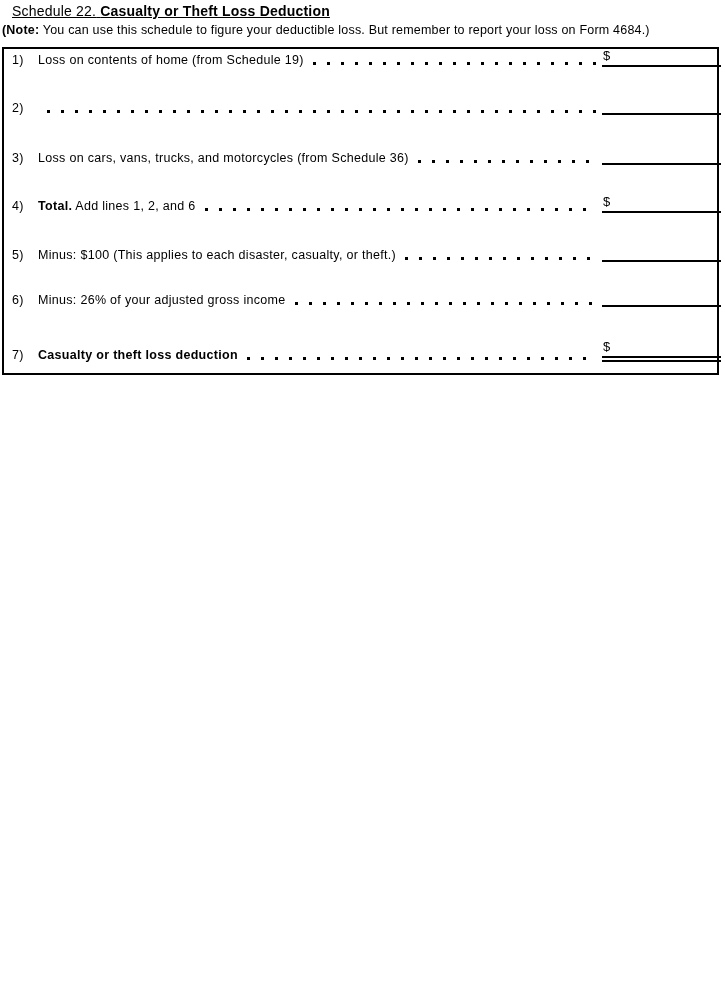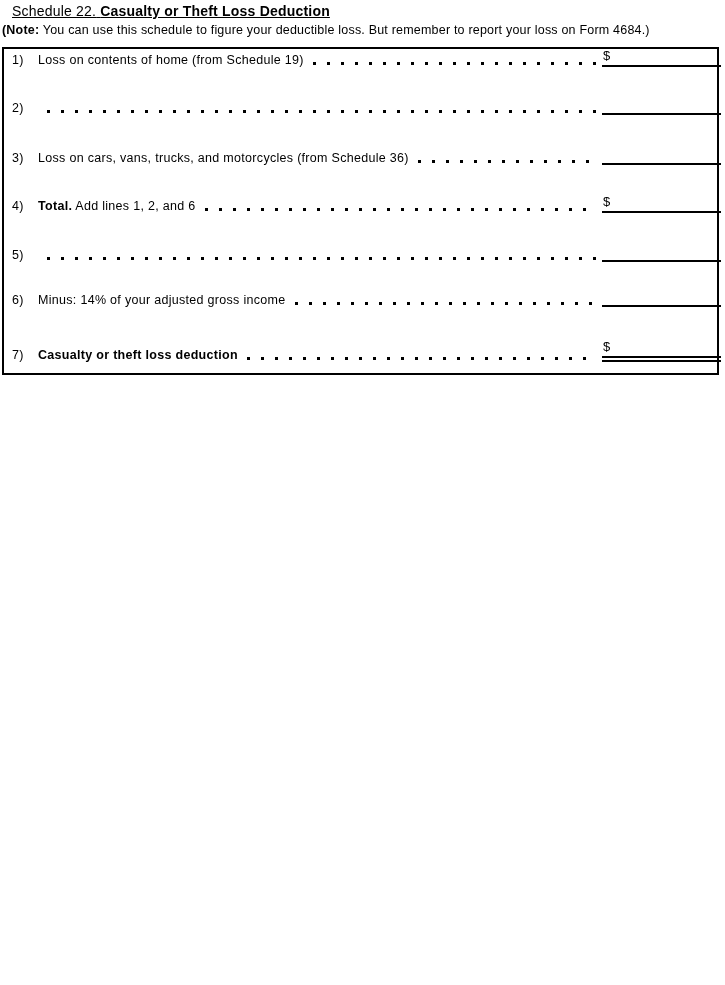--- a/index.html
+++ b/index.html
@@ -145,30 +145,31 @@
     <span class="row-label"><span class="bold">Total.</span><span> Add lines 1, 2, and 6</span></span>
     <span class="leader"></span>
     <span class="amount-line">
       <span class="dollar">$</span>
       <span class="amount-value"></span>
     </span>
   </div>
 
   <div class="form-row">
     <span class="row-num">5)</span>
+    <span class="row-label"><span class="bold"></span><span>Minus: $100 (This applies to each disaster, casualty, or theft.)</span></span>
     <span class="leader"></span>
     <span class="amount-line">
       <span class="dollar"></span>
       <span class="amount-value"></span>
     </span>
   </div>
 
   <div class="form-row">
     <span class="row-num">6)</span>
-    <span class="row-label"><span class="bold"></span><span>Minus: 14% of your adjusted gross income</span></span>
+    <span class="row-label"><span class="bold"></span><span>Minus: 26% of your adjusted gross income</span></span>
     <span class="leader"></span>
     <span class="amount-line">
       <span class="dollar"></span>
       <span class="amount-value"></span>
     </span>
   </div>
 
   <div class="form-row">
     <span class="row-num">7)</span>
     <span class="row-label"><span class="bold">Casualty or theft loss deduction</span><span></span></span>

